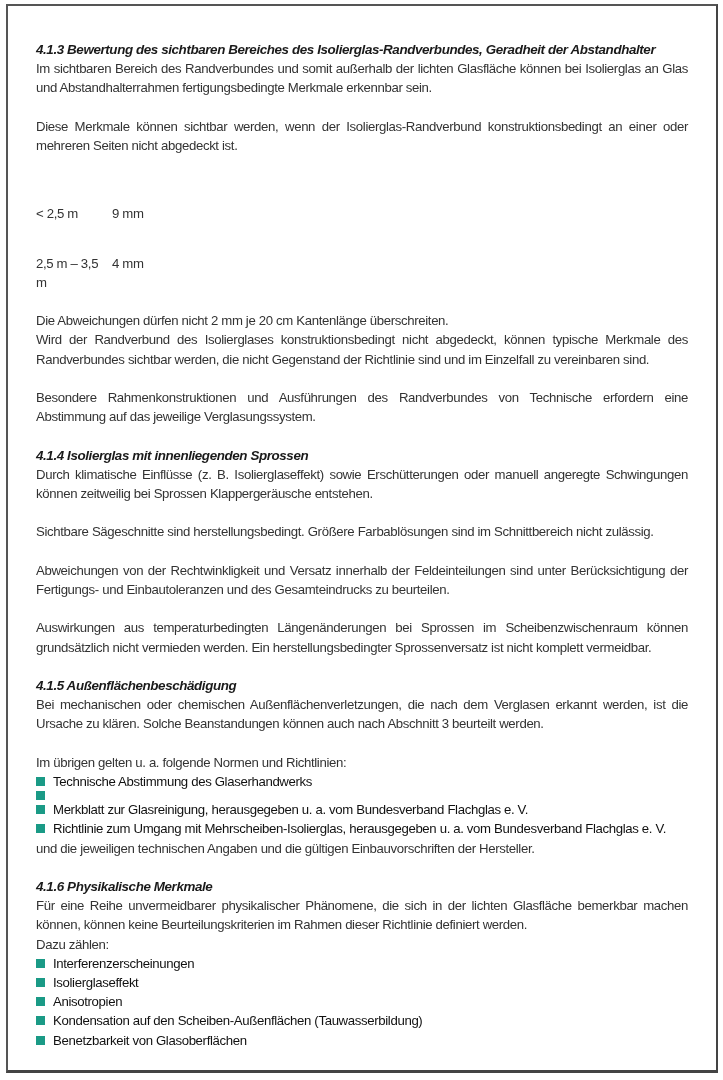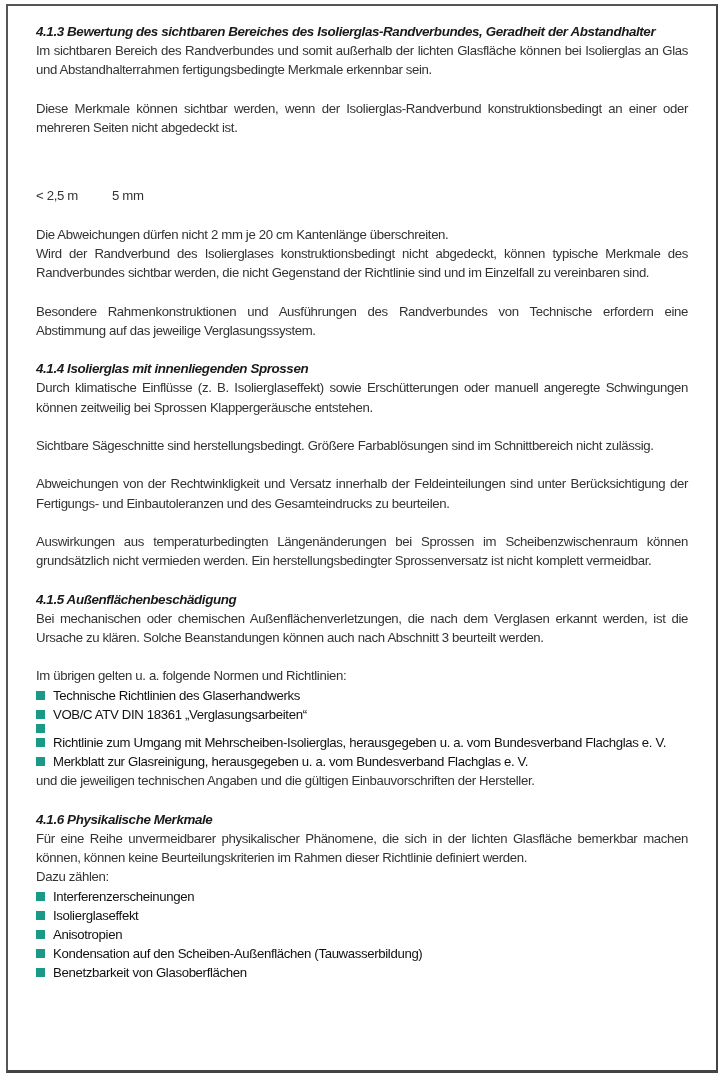--- a/index.html
+++ b/index.html
@@ -4,21 +4,21 @@
 <style>
   html, body { margin: 0; padding: 0; background: #ffffff; }
   body { width: 723px; height: 1080px; position: relative; overflow: hidden; }
   .frame {
     position: absolute; left: 6px; top: 4px; width: 708px; height: 1064px;
     border-top: 2px solid #555; border-left: 2px solid #555;
     border-right: 2px solid #444; border-bottom: 3px solid #444;
     box-sizing: content-box;
   }
   .content {
-    position: absolute; left: 36px; top: 22px; width: 652px;
+    position: absolute; left: 36px; top: 40px; width: 652px;
     font-family: "Liberation Sans", sans-serif;
     font-size: 13.2px; line-height: 19.2px; color: #333;
     letter-spacing: -0.35px;
   }
   .content p { margin: 0; text-align: justify; }
   .gap { height: 19.2px; }
   h3 {
     margin: 0; font-size: 13.4px; line-height: 19.2px; font-style: italic; font-weight: bold;
     color: #1a1a1a; letter-spacing: -0.4px;
   }
@@ -38,21 +38,25 @@
 
   <section>
     <h3>4.1.3 Bewertung des sichtbaren Bereiches des Isolierglas-Randverbundes, Geradheit der Abstandhalter</h3>
     <p>Im sichtbaren Bereich des Randverbundes und somit außerhalb der lichten Glasfläche können bei Isolierglas an Glas und Abstandhalterrahmen fertigungsbedingte Merkmale erkennbar sein.</p>
     <div class="gap"></div>
     <p>Diese Merkmale können sichtbar werden, wenn der Isolierglas-Randverbund konstruktionsbedingt an einer oder mehreren Seiten nicht abgedeckt ist.</p>
     <div class="gap"></div>
     <div>
       <div class="tol-row">
         <span class="tol-range">&lt; 2,5 m</span>
-        <span>5 mm</span>
+        <span>9 mm</span>
+      </div>
+      <div class="tol-row">
+        <span class="tol-range">2,5 m – 3,5 m</span>
+        <span>4 mm</span>
       </div>
     </div>
     <div class="gap"></div>
     <p class="last">Die Abweichungen dürfen nicht 2 mm je 20 cm Kantenlänge überschreiten.</p>
     <p>Wird der Randverbund des Isolierglases konstruktionsbedingt nicht abgedeckt, können typische Merkmale des Randverbundes sichtbar werden, die nicht Gegenstand der Richtlinie sind und im Einzelfall zu vereinbaren sind.</p>
     <div class="gap"></div>
     <p>Besondere Rahmenkonstruktionen und Ausführungen des Randverbundes von Technische erfordern eine Abstimmung auf das jeweilige Verglasungssystem.</p>
     <div class="gap"></div>
   </section>
 
@@ -69,36 +73,32 @@
   </section>
 
   <section>
     <h3>4.1.5 Außenflächenbeschädigung</h3>
     <p>Bei mechanischen oder chemischen Außenflächenverletzungen, die nach dem Verglasen erkannt werden, ist die Ursache zu klären. Solche Beanstandungen können auch nach Abschnitt 3 beurteilt werden.</p>
     <div class="gap"></div>
     <p class="last">Im übrigen gelten u. a. folgende Normen und Richtlinien:</p>
     <ul class="bul">
       <li>
           <span class="sq" style="background: rgb(26, 154, 134);"></span>
-          <span>Technische Richtlinien des Glaserhandwerks</span>
-        </li>
-      <li>
-          <span class="sq" style="background: rgb(26, 154, 134);"></span>
-          <span>VOB/C ATV DIN 18361 „Verglasungsarbeiten“</span>
+          <span>Technische Abstimmung des Glaserhandwerks</span>
         </li>
       <li>
           <span class="sq" style="background: rgb(26, 154, 134);"></span>
         </li>
       <li>
           <span class="sq" style="background: rgb(26, 154, 134);"></span>
-          <span>Richtlinie zum Umgang mit Mehrscheiben-Isolierglas, herausgegeben u. a. vom Bundesverband Flachglas e. V.</span>
+          <span>Merkblatt zur Glasreinigung, herausgegeben u. a. vom Bundesverband Flachglas e. V.</span>
         </li>
       <li>
           <span class="sq" style="background: rgb(26, 154, 134);"></span>
-          <span>Merkblatt zur Glasreinigung, herausgegeben u. a. vom Bundesverband Flachglas e. V.</span>
+          <span>Richtlinie zum Umgang mit Mehrscheiben-Isolierglas, herausgegeben u. a. vom Bundesverband Flachglas e. V.</span>
         </li>
     </ul>
     <p class="last">und die jeweiligen technischen Angaben und die gültigen Einbauvorschriften der Hersteller.</p>
     <div class="gap"></div>
   </section>
 
   <section>
     <h3>4.1.6 Physikalische Merkmale</h3>
     <p>Für eine Reihe unvermeidbarer physikalischer Phänomene, die sich in der lichten Glasfläche bemerkbar machen können, können keine Beurteilungskriterien im Rahmen dieser Richtlinie definiert werden.</p>
     <p class="last">Dazu zählen:</p>

